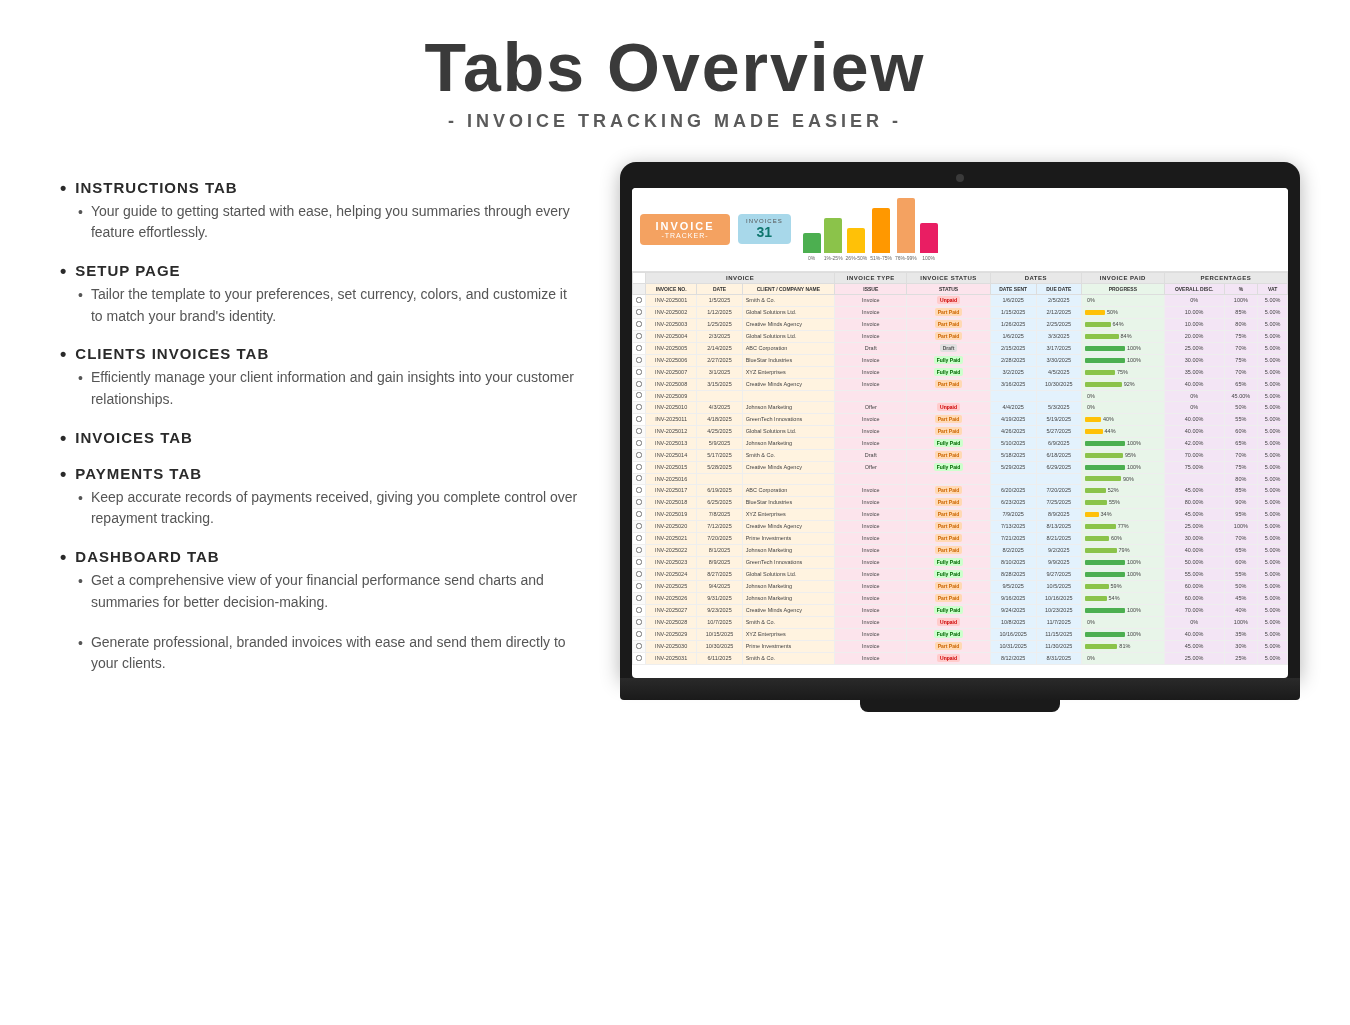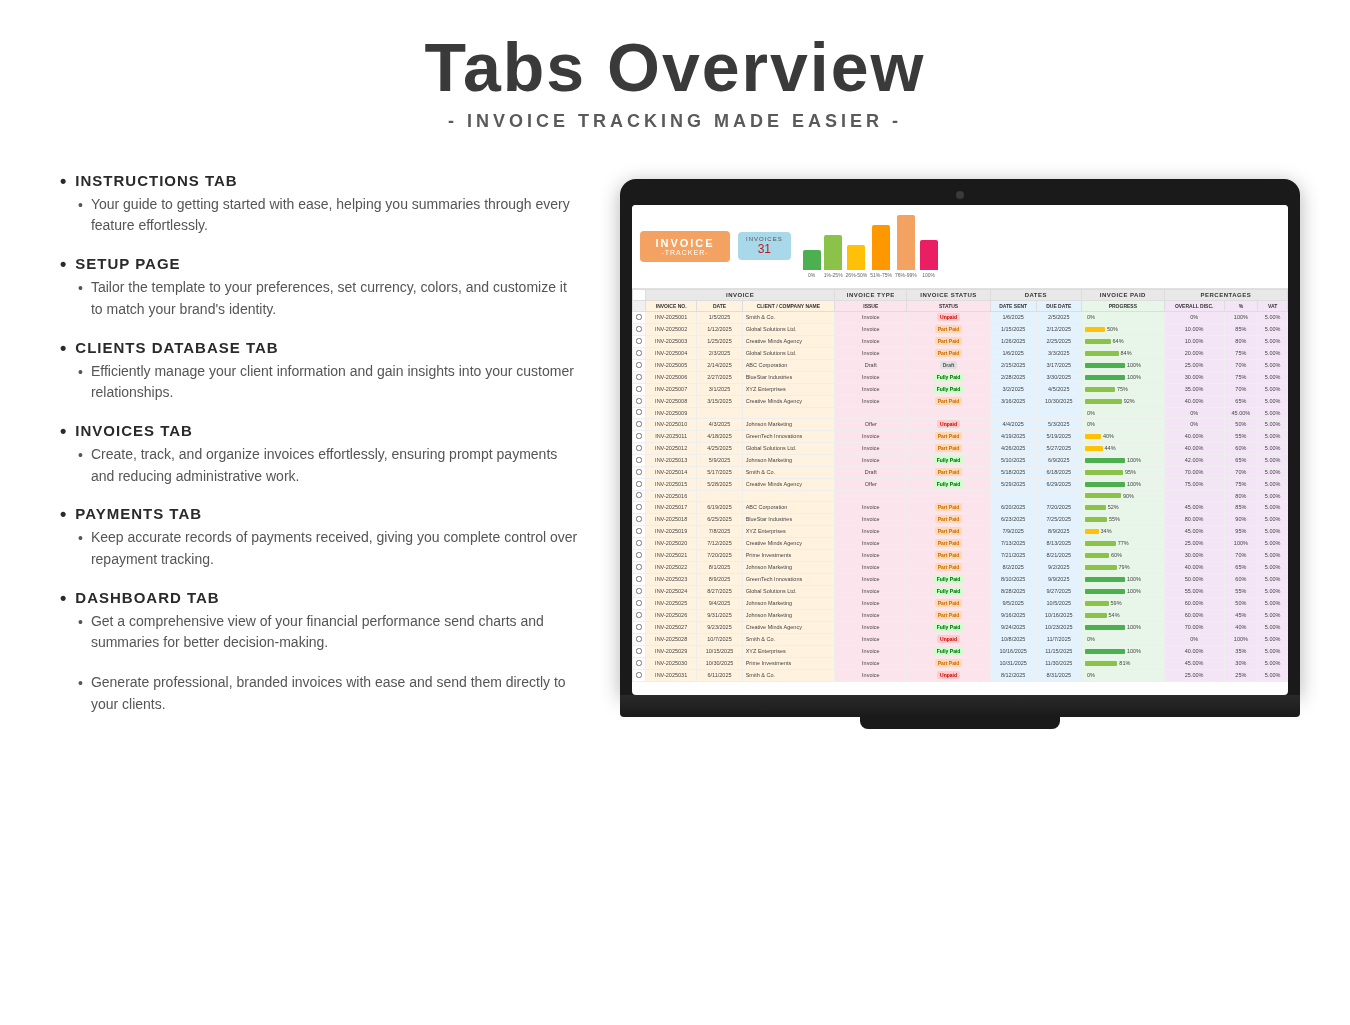--- a/index.html
+++ b/index.html
@@ -197,23 +197,23 @@
       padding: 4px 8px;
       text-align: center;
       min-width: 50px;
     }
     .ss-count-label {
       font-size: 6px;
       color: #555;
       letter-spacing: 1px;
     }
     .ss-count-num {
-      font-size: 12px;
-      font-weight: 400;
-      color: #b91c1c;
+      font-size: 14px;
+      font-weight: 700;
+      color: #0f766e;
     }
 
     .ss-progress-bars {
       display: flex;
       gap: 3px;
       align-items: flex-end;
       flex: 1;
       padding: 4px;
     }
     .ss-bar-group {
@@ -321,26 +321,25 @@
 
     <div class="feature-item">
     <div class="feature-title">INSTRUCTIONS TAB</div>
     <div class="feature-desc">Your guide to getting started with ease, helping you summaries through every feature effortlessly.</div>
   </div>
         <div class="feature-item">
     <div class="feature-title">SETUP PAGE</div>
     <div class="feature-desc">Tailor the template to your preferences, set currency, colors, and customize it to match your brand's identity.</div>
   </div>
         <div class="feature-item">
-    <div class="feature-title">CLIENTS DATABASE TAB</div>
+    <div class="feature-title">CLIENTS INVOICES TAB</div>
     <div class="feature-desc">Efficiently manage your client information and gain insights into your customer relationships.</div>
   </div>
         <div class="feature-item">
     <div class="feature-title">INVOICES TAB</div>
-    <div class="feature-desc">Create, track, and organize invoices effortlessly, ensuring prompt payments and reducing administrative work.</div>
   </div>
         <div class="feature-item">
     <div class="feature-title">PAYMENTS TAB</div>
     <div class="feature-desc">Keep accurate records of payments received, giving you complete control over repayment tracking.</div>
   </div>
         <div class="feature-item">
     <div class="feature-title">DASHBOARD TAB</div>
     <div class="feature-desc">Get a comprehensive view of your financial performance send charts and summaries for better decision-making.</div>
   </div>
         <div class="feature-item">

